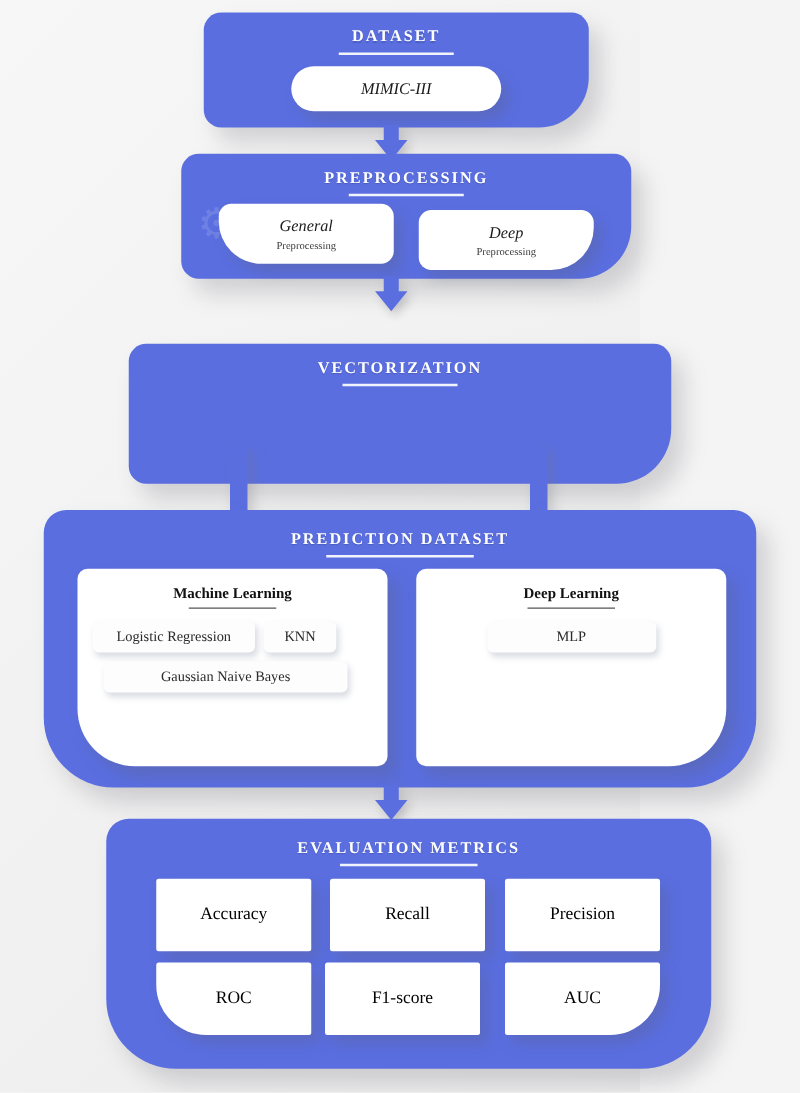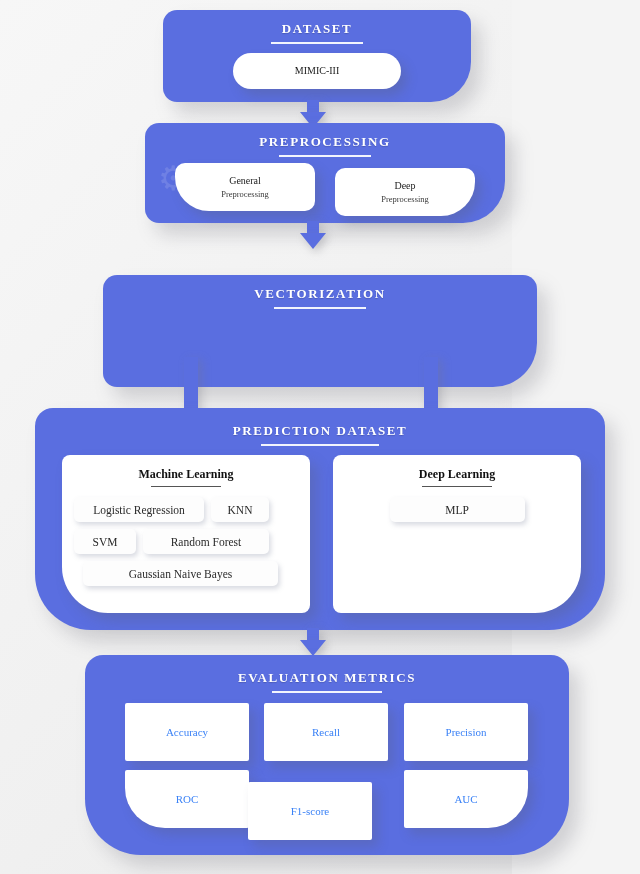--- a/index.html
+++ b/index.html
@@ -47,21 +47,21 @@
   .card {
     background: #ffffff;
     box-shadow: 6px 7px 11px rgba(90,95,120,0.30);
     display: flex;
     flex-direction: column;
     align-items: center;
     justify-content: center;
     text-align: center;
     color: #1b1b1b;
   }
-  .card-main { font-size: 10px; line-height: 1.25; }
+  .card-main { font-size: 13px; line-height: 1.25; font-style: italic; }
   .card-sub  { font-size: 8.5px; color: #3b3b3b; margin-top: 1px; }
 
   
   .arrow-head {
     position: absolute;
     width: 0; height: 0;
     border-left: 13px solid transparent;
     border-right: 13px solid transparent;
     border-top: 16px solid #5a6ee0;
     filter: drop-shadow(3px 4px 4px rgba(120,120,130,0.35));
@@ -103,22 +103,22 @@
   }
   .pill-row { display: flex; gap: 7px; justify-content: flex-start; }
 
   
   .metric {
     background: #ffffff;
     box-shadow: 6px 7px 11px rgba(90,95,120,0.28);
     display: flex;
     align-items: center;
     justify-content: center;
-    font-size: 11px;
-    color: #3b82f6;
+    font-size: 14px;
+    color: #000000;
   }
 
   .gear {
     position: absolute;
     color: rgba(255,255,255,0.13);
     font-size: 34px;
     pointer-events: none;
   }
 </style>
 </head>
@@ -178,24 +178,20 @@
 
   <div class="panel" style="left:62px; top:455px; width:248px; height:158px;
               border-radius:8px 8px 8px 46px;">
     <div class="panel-title">Machine Learning</div>
     <div class="panel-rule"></div>
     <div style="padding:10px 12px 0 12px;">
       <div class="pill-row" style="margin-bottom:7px;">
         <div class="pill" style="width:130px;">Logistic Regression</div>
         <div class="pill" style="width:58px;">KNN</div>
       </div>
-      <div class="pill-row" style="margin-bottom:7px;">
-        <div class="pill" style="width:62px;">SVM</div>
-        <div class="pill" style="width:126px;">Random Forest</div>
-      </div>
       <div class="pill-row">
         <div class="pill" style="width:195px; margin-left:9px;">Gaussian Naive Bayes</div>
       </div>
     </div>
   </div>
 
   <div class="panel" style="left:333px; top:455px; width:248px; height:158px;
               border-radius:8px 8px 46px 8px;">
     <div class="panel-title">Deep Learning</div>
     <div class="panel-rule"></div>
@@ -214,17 +210,17 @@
     <div class="stage-title" style="padding-top:15px;">EVALUATION METRICS</div>
     <div class="title-rule" style="width:110px;"></div>
   </div>
 
   <div class="metric" style="position:absolute; left:125px; top:703px; width:124px; height:58px; border-radius:2px;">Accuracy</div>
   <div class="metric" style="position:absolute; left:264px; top:703px; width:124px; height:58px; border-radius:2px;">Recall</div>
   <div class="metric" style="position:absolute; left:404px; top:703px; width:124px; height:58px; border-radius:2px;">Precision</div>
 
   <div class="metric" style="position:absolute; left:125px; top:770px; width:124px; height:58px;
               border-radius:2px 2px 2px 40px;">ROC</div>
-  <div class="metric" style="position:absolute; left:248px; top:770px; width:124px; height:58px; border-radius:2px;margin-top:12px;">F1-score</div>
+  <div class="metric" style="position:absolute; left:260px; top:770px; width:124px; height:58px; border-radius:2px;">F1-score</div>
   <div class="metric" style="position:absolute; left:404px; top:770px; width:124px; height:58px;
               border-radius:2px 2px 40px 2px;">AUC</div>
 
 </div>
 
 </body></html>

